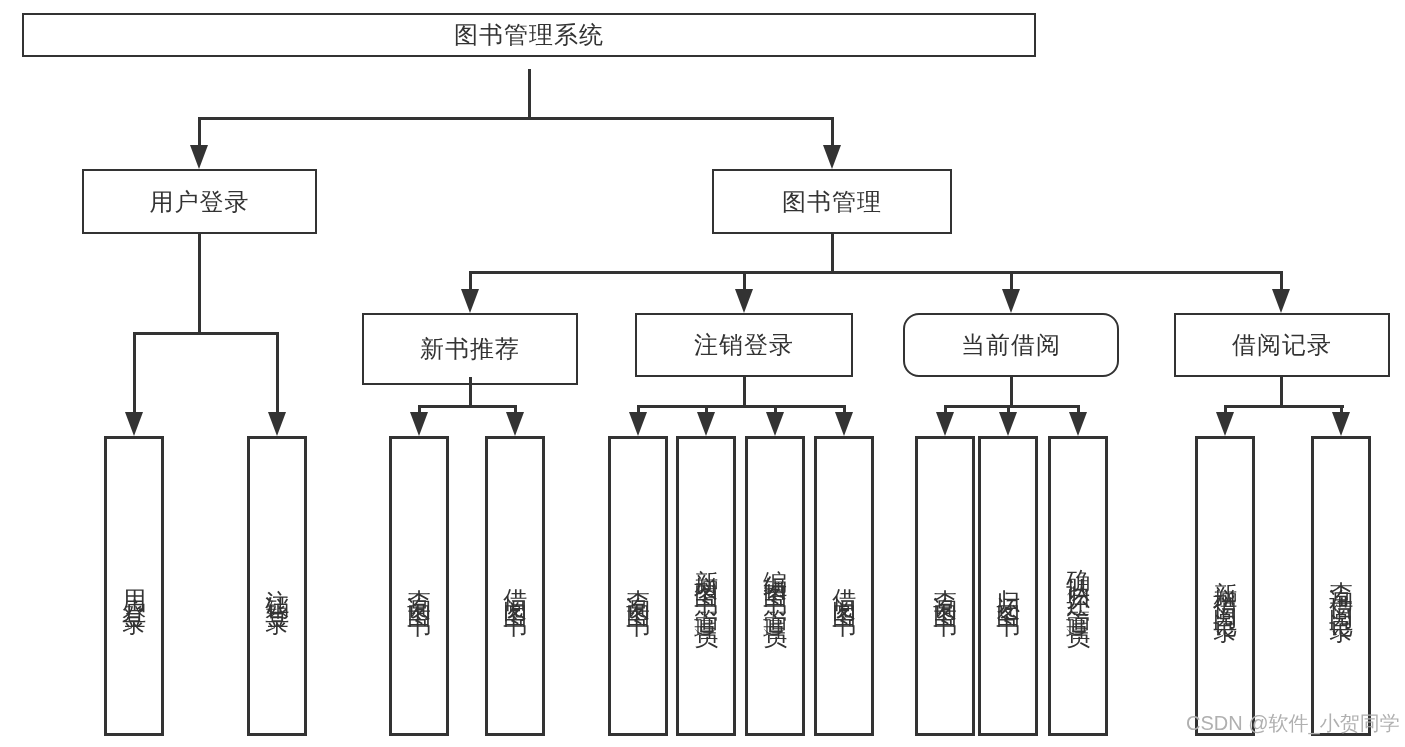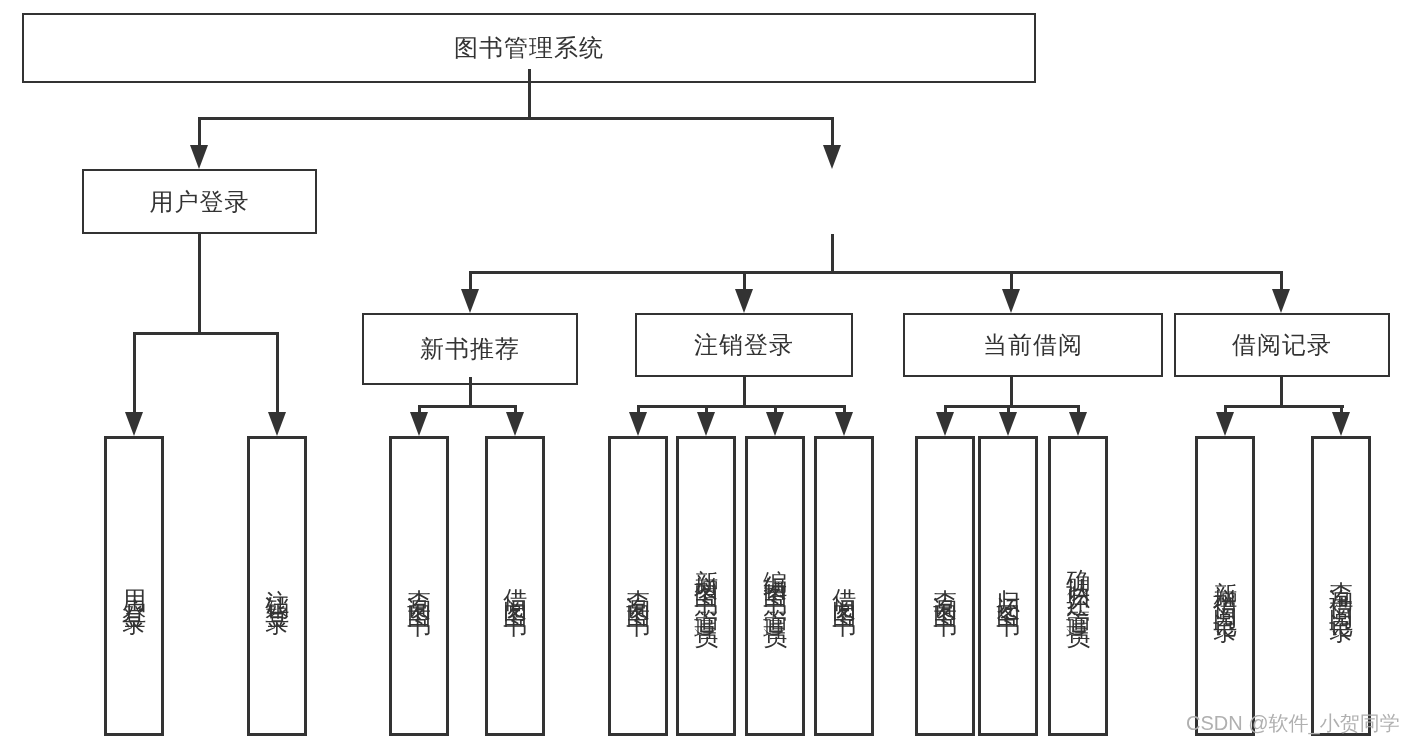--- a/index.html
+++ b/index.html
@@ -45,33 +45,36 @@
     color: #b0b0b0;
     font-size: 20px;
     white-space: nowrap;
   }
 </style>
 </head>
 <body>
 
 <div class="canvas">
 
-  <div class="box" style="left:22px;top:13px;width:1014px;height:70px;">
+  <div class="box" style="left:22px;top:13px;width:1014px;height:44px;">
     <span class="label">图书管理系统</span>
   </div>
 
   <div class="vline" style="left:528px;top:69px;height:49px;"></div>
   <div class="hline" style="left:198px;top:117px;width:635px;"></div>
   <div class="vline" style="left:198px;top:117px;height:32px;"></div>
   <div class="arrow" style="left:190px;top:145px;"></div>
   <div class="vline" style="left:831px;top:117px;height:32px;"></div>
   <div class="arrow" style="left:823px;top:145px;"></div>
 
   <div class="box" style="left:82px;top:169px;width:235px;height:65px;">
     <span class="label">用户登录</span>
+  </div>
+  <div class="box" style="left:712px;top:169px;width:240px;height:65px;">
+    <span class="label">图书管理</span>
   </div>
 
   <div class="vline" style="left:198px;top:234px;height:100px;"></div>
   <div class="hline" style="left:133px;top:332px;width:146px;"></div>
   <div class="vline" style="left:133px;top:332px;height:83px;"></div>
   <div class="arrow" style="left:125px;top:412px;"></div>
   <div class="vline" style="left:276px;top:332px;height:83px;"></div>
   <div class="arrow" style="left:268px;top:412px;"></div>
 
   <div class="vline" style="left:831px;top:234px;height:39px;"></div>
@@ -84,21 +87,21 @@
   <div class="arrow" style="left:1002px;top:289px;"></div>
   <div class="vline" style="left:1280px;top:271px;height:20px;"></div>
   <div class="arrow" style="left:1272px;top:289px;"></div>
 
   <div class="box" style="left:362px;top:313px;width:216px;height:72px;">
     <span class="label">新书推荐</span>
   </div>
   <div class="box" style="left:635px;top:313px;width:218px;height:64px;">
     <span class="label">注销登录</span>
   </div>
-  <div class="box" style="left:903px;top:313px;width:260px;height:64px;">
+  <div class="box" style="left:903px;top:313px;width:216px;height:64px;border-radius:16px;">
     <span class="label">当前借阅</span>
   </div>
   <div class="box" style="left:1174px;top:313px;width:216px;height:64px;">
     <span class="label">借阅记录</span>
   </div>
 
   <div class="vline" style="left:469px;top:377px;height:30px;"></div>
   <div class="hline" style="left:418px;top:405px;width:99px;"></div>
   <div class="vline" style="left:418px;top:405px;height:9px;"></div>
   <div class="arrow" style="left:410px;top:412px;"></div>

